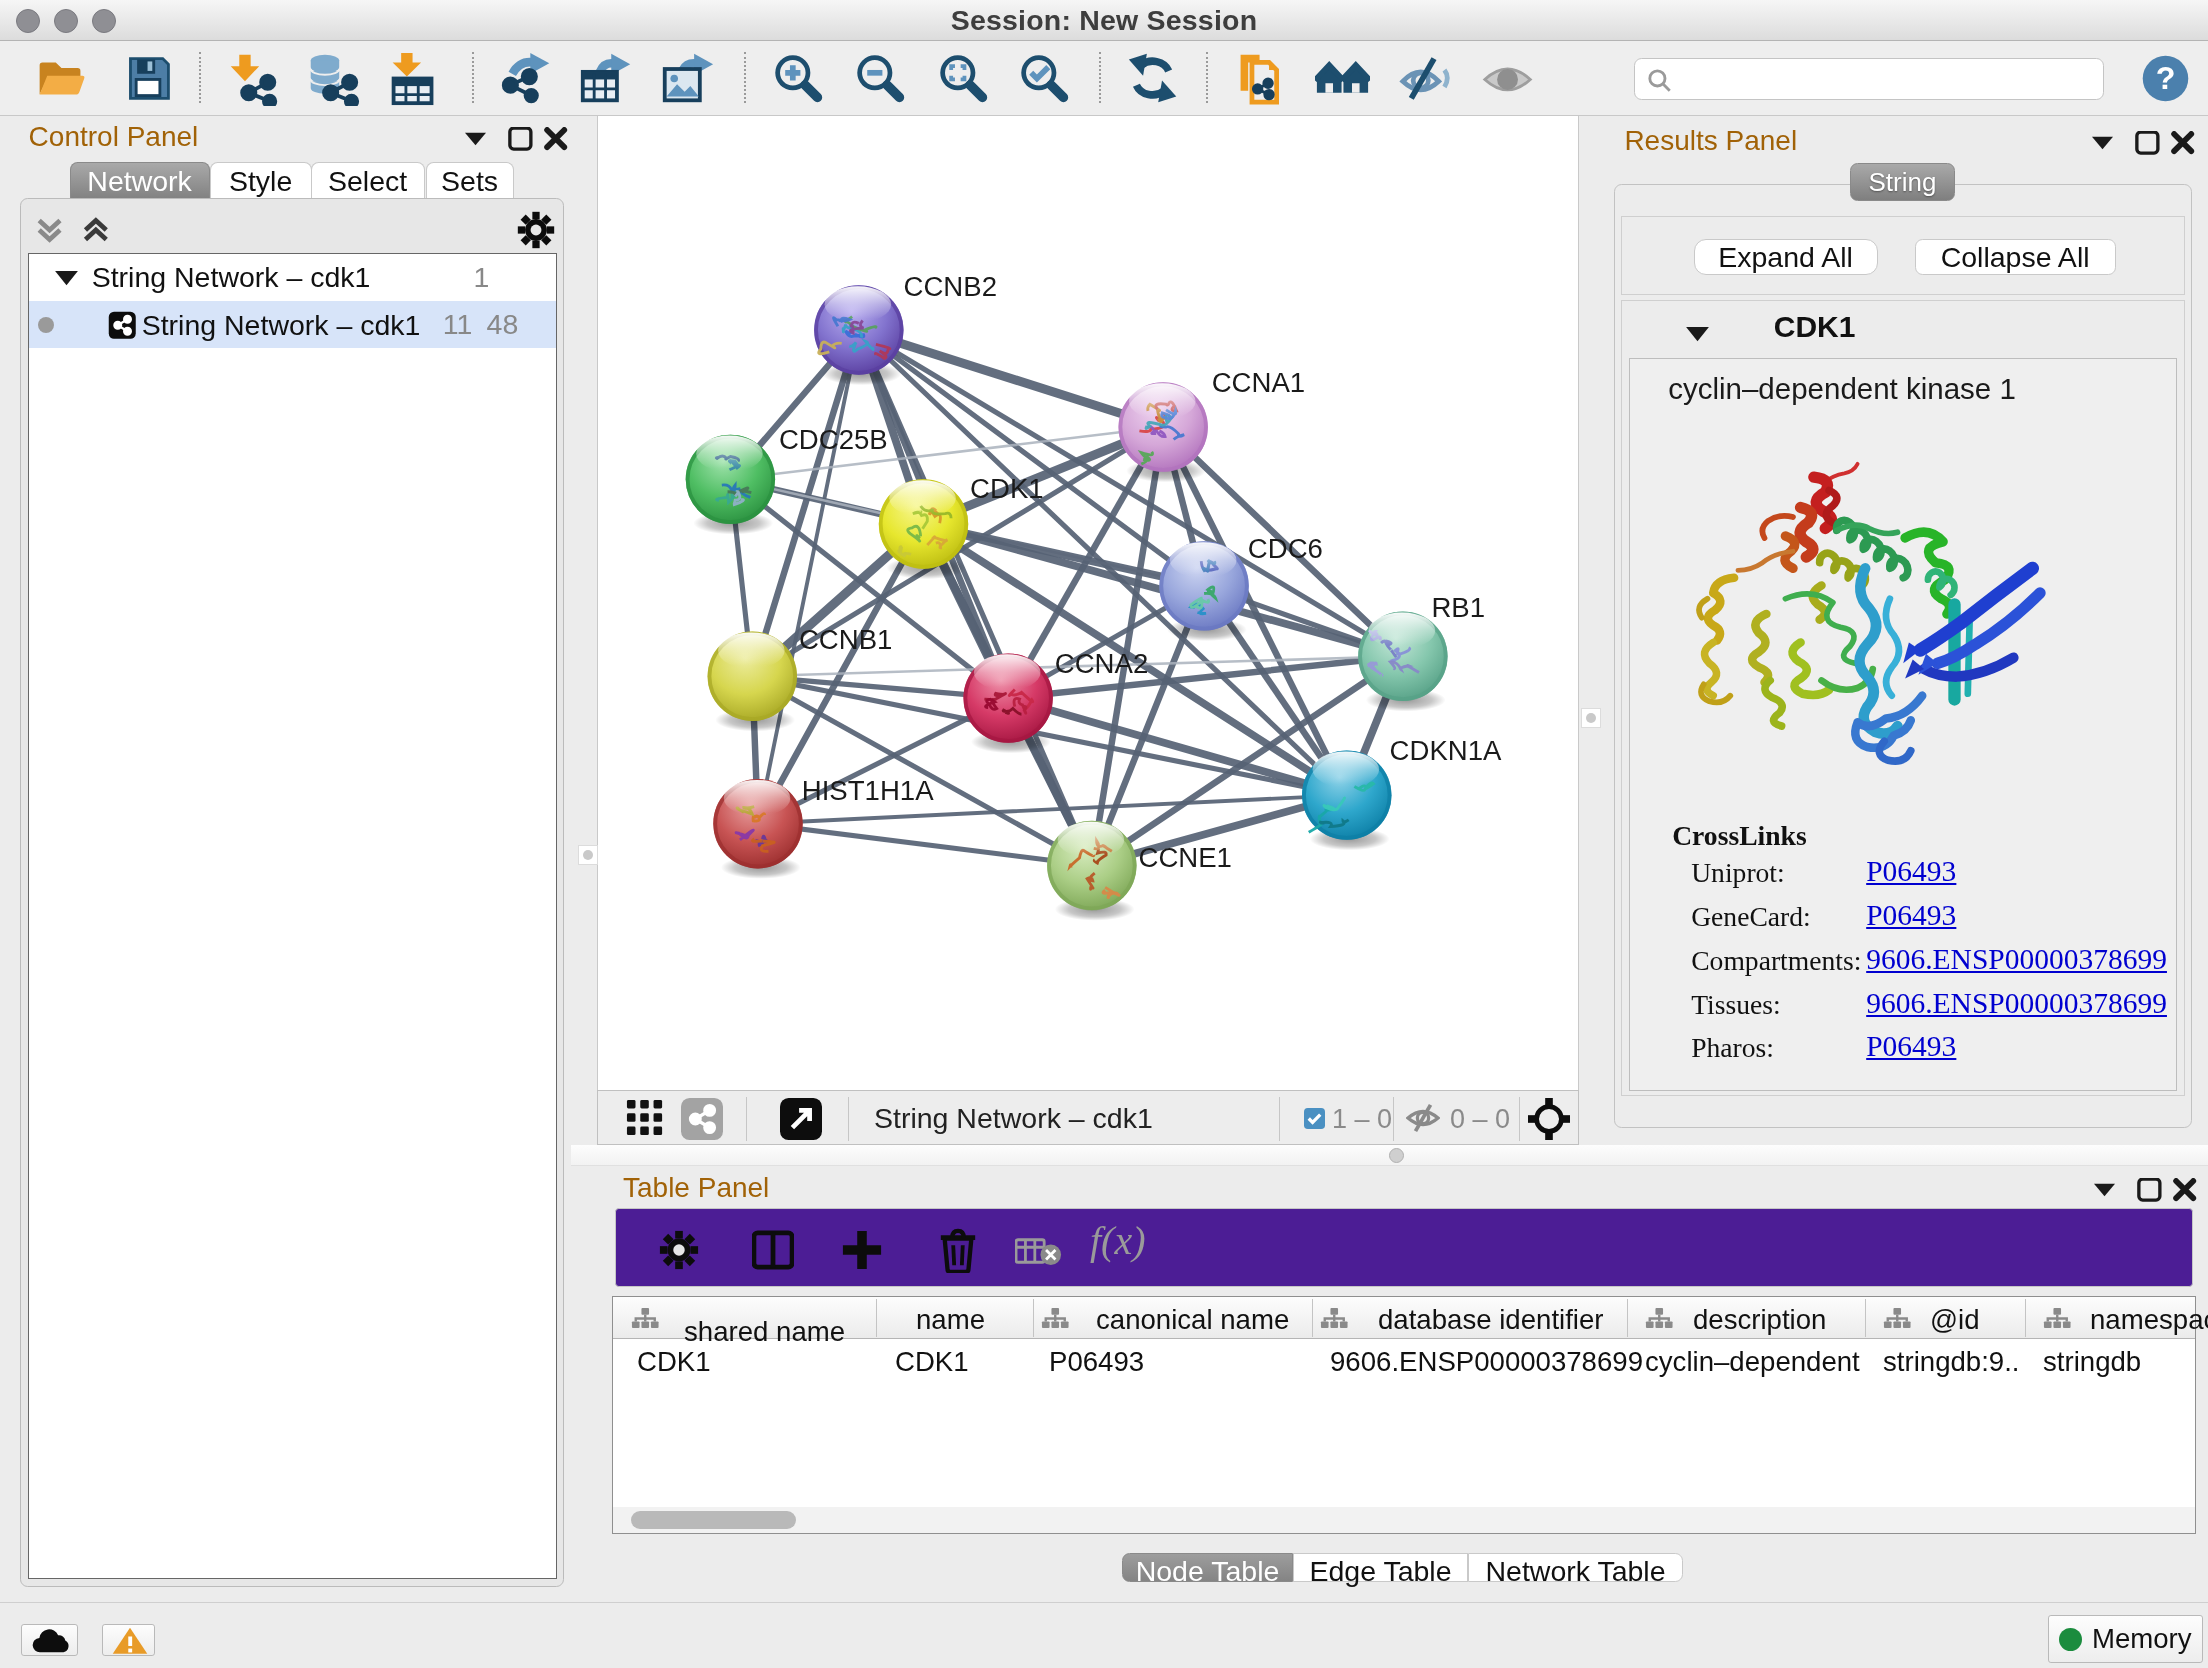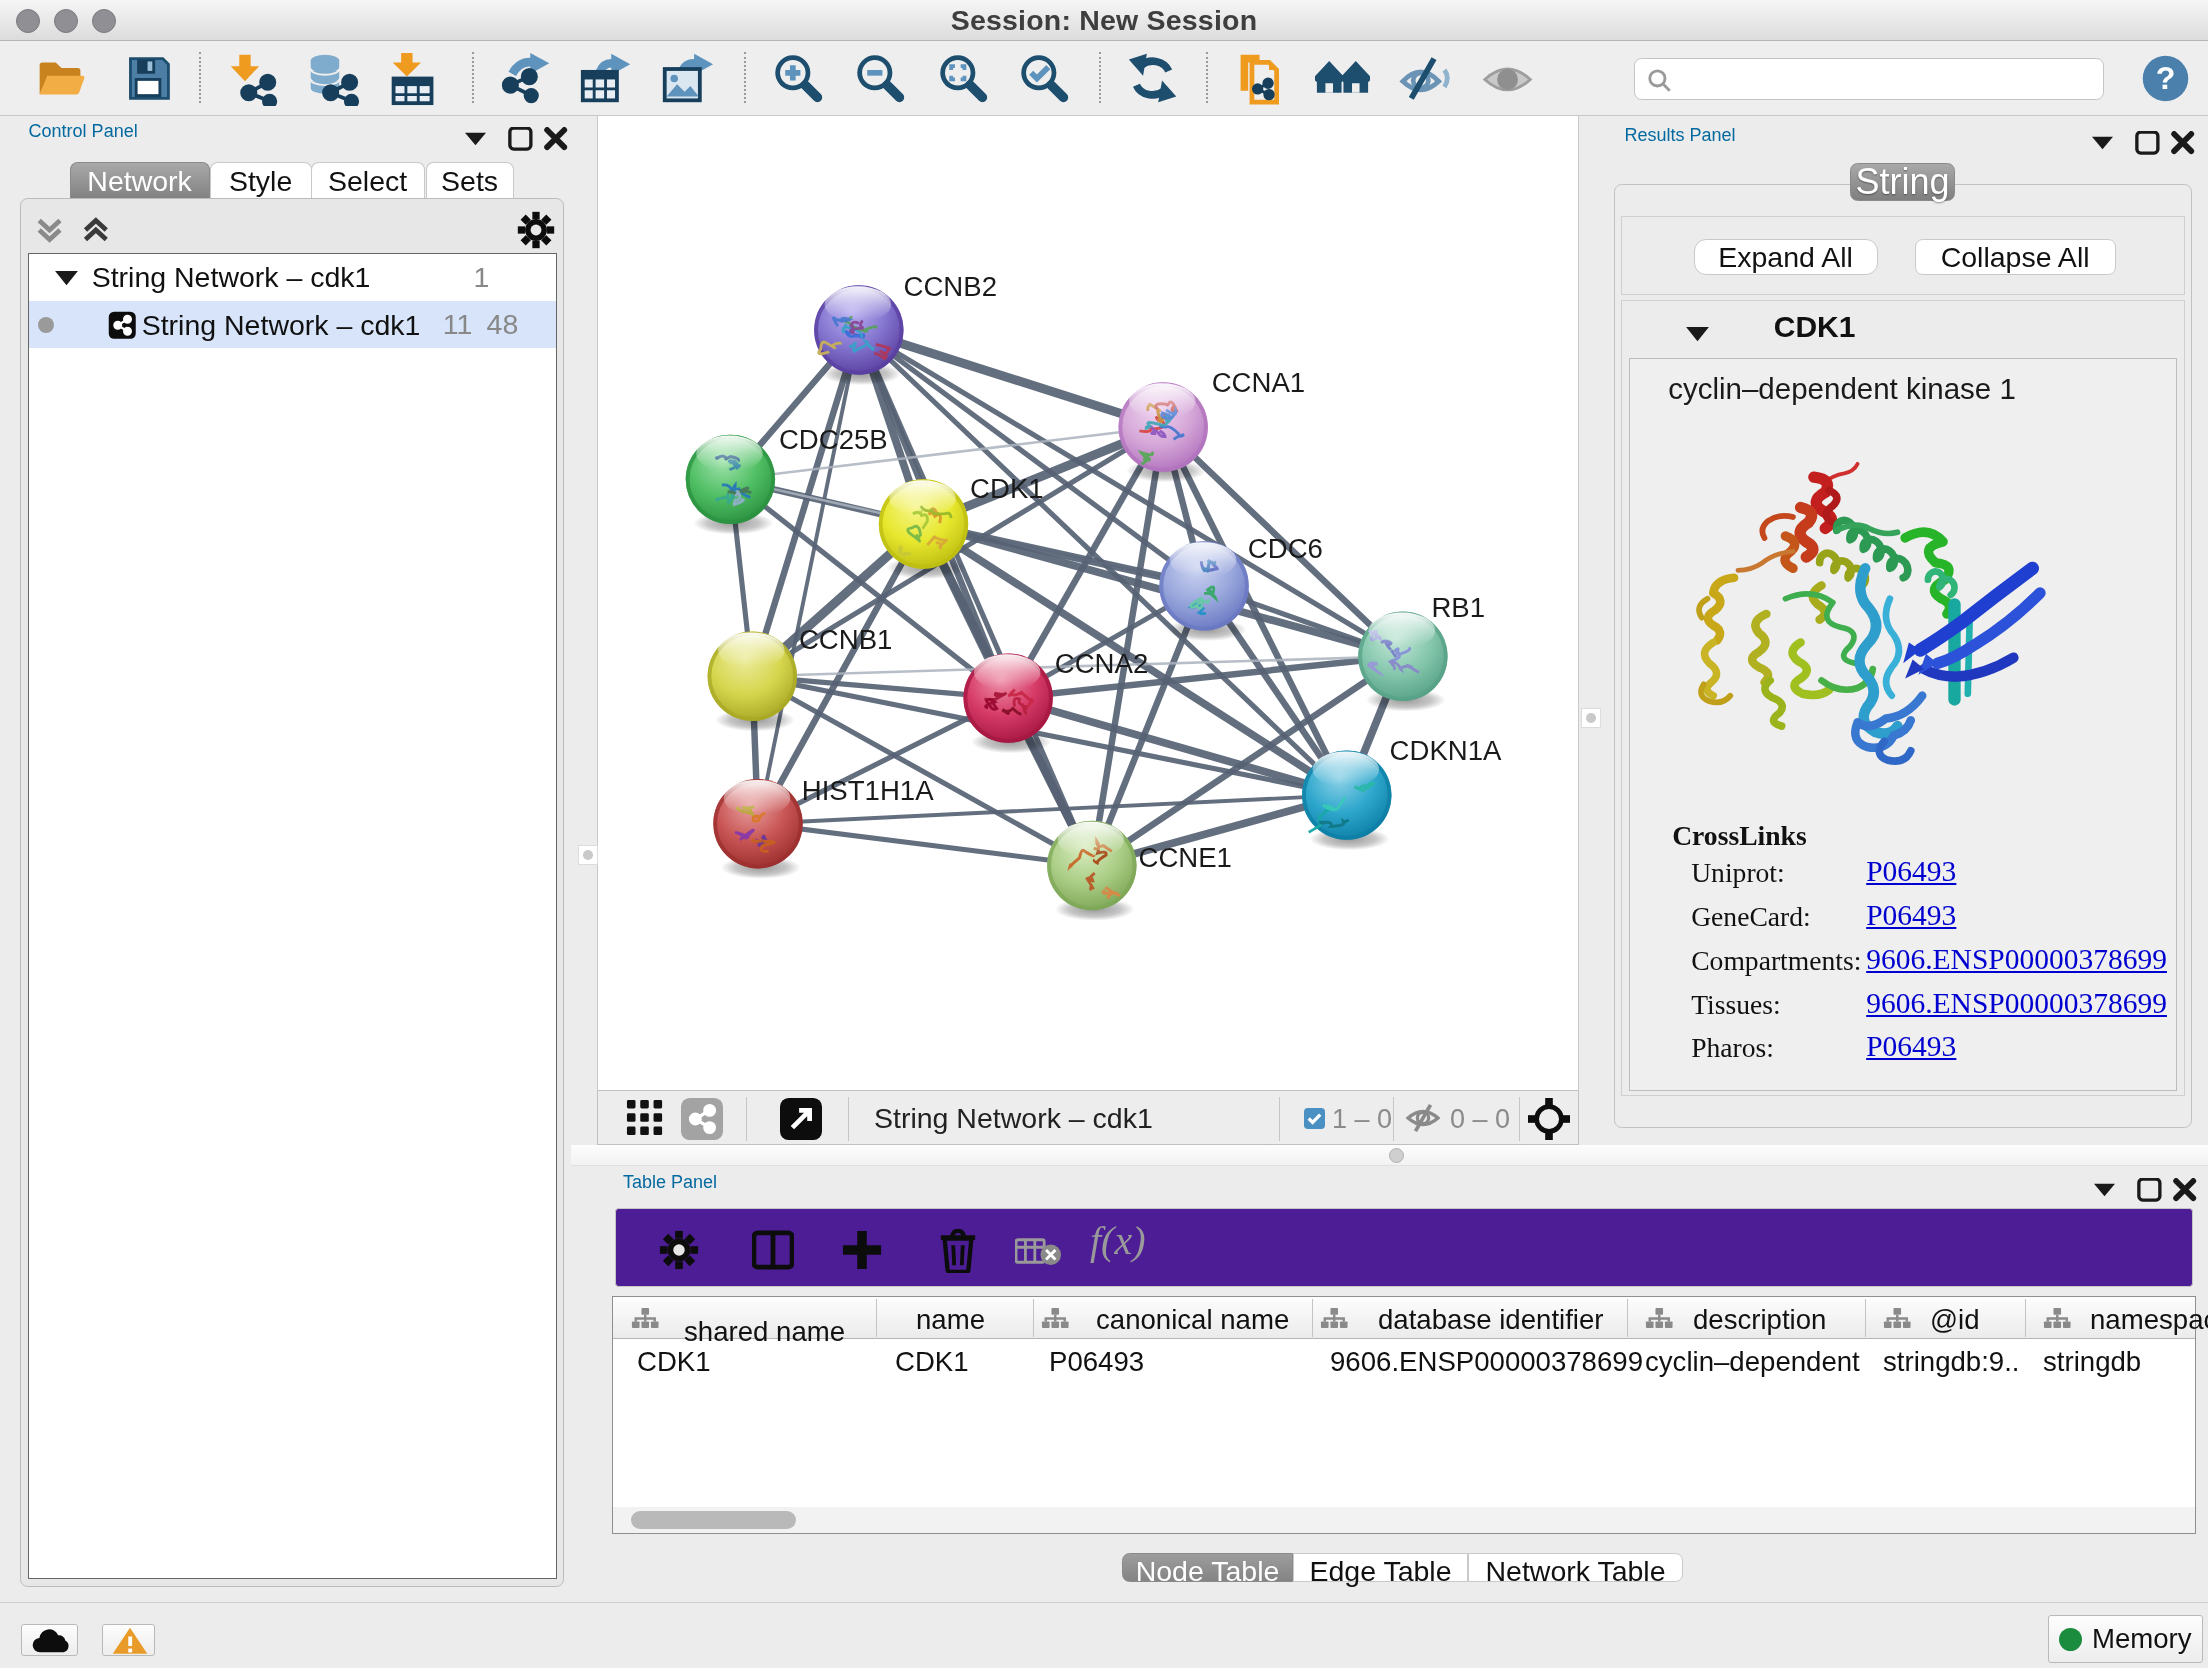--- a/index.html
+++ b/index.html
@@ -12,21 +12,21 @@
 .tlight { position:absolute; top:8.6px; width:24px; height:24px; border-radius:50%; background:#8f8f94; border:1px solid #7a7a80; }
 #title { position:absolute; top:0; left:0; width:100%; text-align:center; font-size:28.5px; line-height:41px; color:#3e3e3e; font-weight:bold; letter-spacing:0.2px;}
 
 
 #toolbar { left:0; top:41px; width:2208px; height:75px; background:#eeeeee; border-bottom:1px solid #c8c8c8; }
 .tbi { position:absolute; top:0; }
 .tsep { position:absolute; top:11.4px; height:51px; width:0; border-left:2.9px dotted #9a9a9a; }
 #searchbox { position:absolute; left:1634px; top:17px; width:470px; height:42px; background:#fff; border:1.9px solid #c4c4c4; border-radius:7.6px; }
 
 
-.paneltitle { font-size:18px; color:#0369a1; }
+.paneltitle { font-size:28px; color:#a16207; }
 
 
 #cpanel { left:7.6px; top:116px; width:553px; height:1470px; }
 .tab { position:absolute; top:46px; height:37px; background:#fff; border:1px solid #c9c9c9; border-bottom:none; border-radius:7.6px 7.6px 0 0; text-align:center; font-size:28.5px; color:#111; line-height:37px; }
 .tabsel { background:linear-gradient(#a9a9a9,#818181); color:#fff; border-color:#8a8a8a; }
 #cpbox { position:absolute; left:12.4px; top:82px; width:544px; height:1389px; border:1px solid #bbb; border-radius:7.6px; background:#e7e7e7; }
 #cpsubbar { position:absolute; left:5.7px; top:5.7px; right:5.7px; height:49px; }
 #cplist { position:absolute; left:6.7px; top:54px; right:5.7px; bottom:6.7px; background:#fff; border:1px solid #666; }
 .cprow { position:absolute; left:0; width:100%; height:47px; font-size:28.5px; color:#111; }
 .numgray { color:#888; }
@@ -592,21 +592,21 @@
   </svg>
 </div>
 <div class="abs" id="rpanel">
   <div class="paneltitle" style="position:absolute;left:11.4px;top:8.6px;">Results Panel</div>
   <svg style="position:absolute;left:479px;top:15px" width="105" height="25" viewBox="0 0 110 26">
     <path d="M0 6 L22 6 L11 19z" fill="#1a1a1a"></path>
     <rect x="47" y="1" width="22" height="22" rx="4" fill="none" stroke="#1a1a1a" stroke-width="3.5"></rect>
     <path d="M86 3 L104 21 M104 3 L86 21" stroke="#1a1a1a" stroke-width="6" stroke-linecap="round"></path>
   </svg>
   <div style="position:absolute;left:1px;top:68px;width:578px;height:944px;border:1px solid #c2c2c2;border-radius:7.6px;background:#ececec;"></div>
-  <div style="position:absolute;left:237px;top:47px;width:105px;height:38px;background:linear-gradient(#a9a9a9,#7f7f7f);border:1px solid #8a8a8a;border-radius:7.6px;color:#fff;font-size:36px;text-align:center;line-height:36px;text-shadow:0 1px 1.9px rgba(0,0,0,0.4);">String</div>
+  <div style="position:absolute;left:237px;top:47px;width:105px;height:38px;background:linear-gradient(#a9a9a9,#7f7f7f);border:1px solid #8a8a8a;border-radius:7.6px;color:#fff;font-size:26px;text-align:center;line-height:36px;text-shadow:0 1px 1.9px rgba(0,0,0,0.4);">String</div>
   <div style="position:absolute;left:7.6px;top:100px;width:564px;height:79px;border:1px solid #cfcfcf;background:#ececec;">
     <div style="position:absolute;left:72px;top:22px;width:184px;height:36px;background:#fff;border:1px solid #c9c9c9;border-radius:12px;font-size:28.5px;text-align:center;line-height:34px;color:#111;">Expand All</div>
     <div style="position:absolute;left:293px;top:22px;width:201px;height:36px;background:#fff;border:1px solid #c9c9c9;border-radius:7.6px;font-size:28.5px;text-align:center;line-height:34px;color:#111;">Collapse All</div>
   </div>
   <div style="position:absolute;left:7.6px;top:184px;width:564px;height:796px;border:1px solid #cfcfcf;background:#ececec;">
     <svg style="position:absolute;left:63px;top:24px" width="25" height="19" viewBox="0 0 26 20">
         <path d="M1 2 L25 2 L13 17z" fill="#1a1a1a"></path>
       </svg>
     <div style="position:absolute;left:117px;top:8.6px;width:152px;font-size:30px;font-weight:bold;color:#111;text-align:center;">CDK1</div>
     <div style="position:absolute;left:7.6px;top:57px;width:548px;height:733px;border:1px solid #bdbdbd;background:#efefef;">

